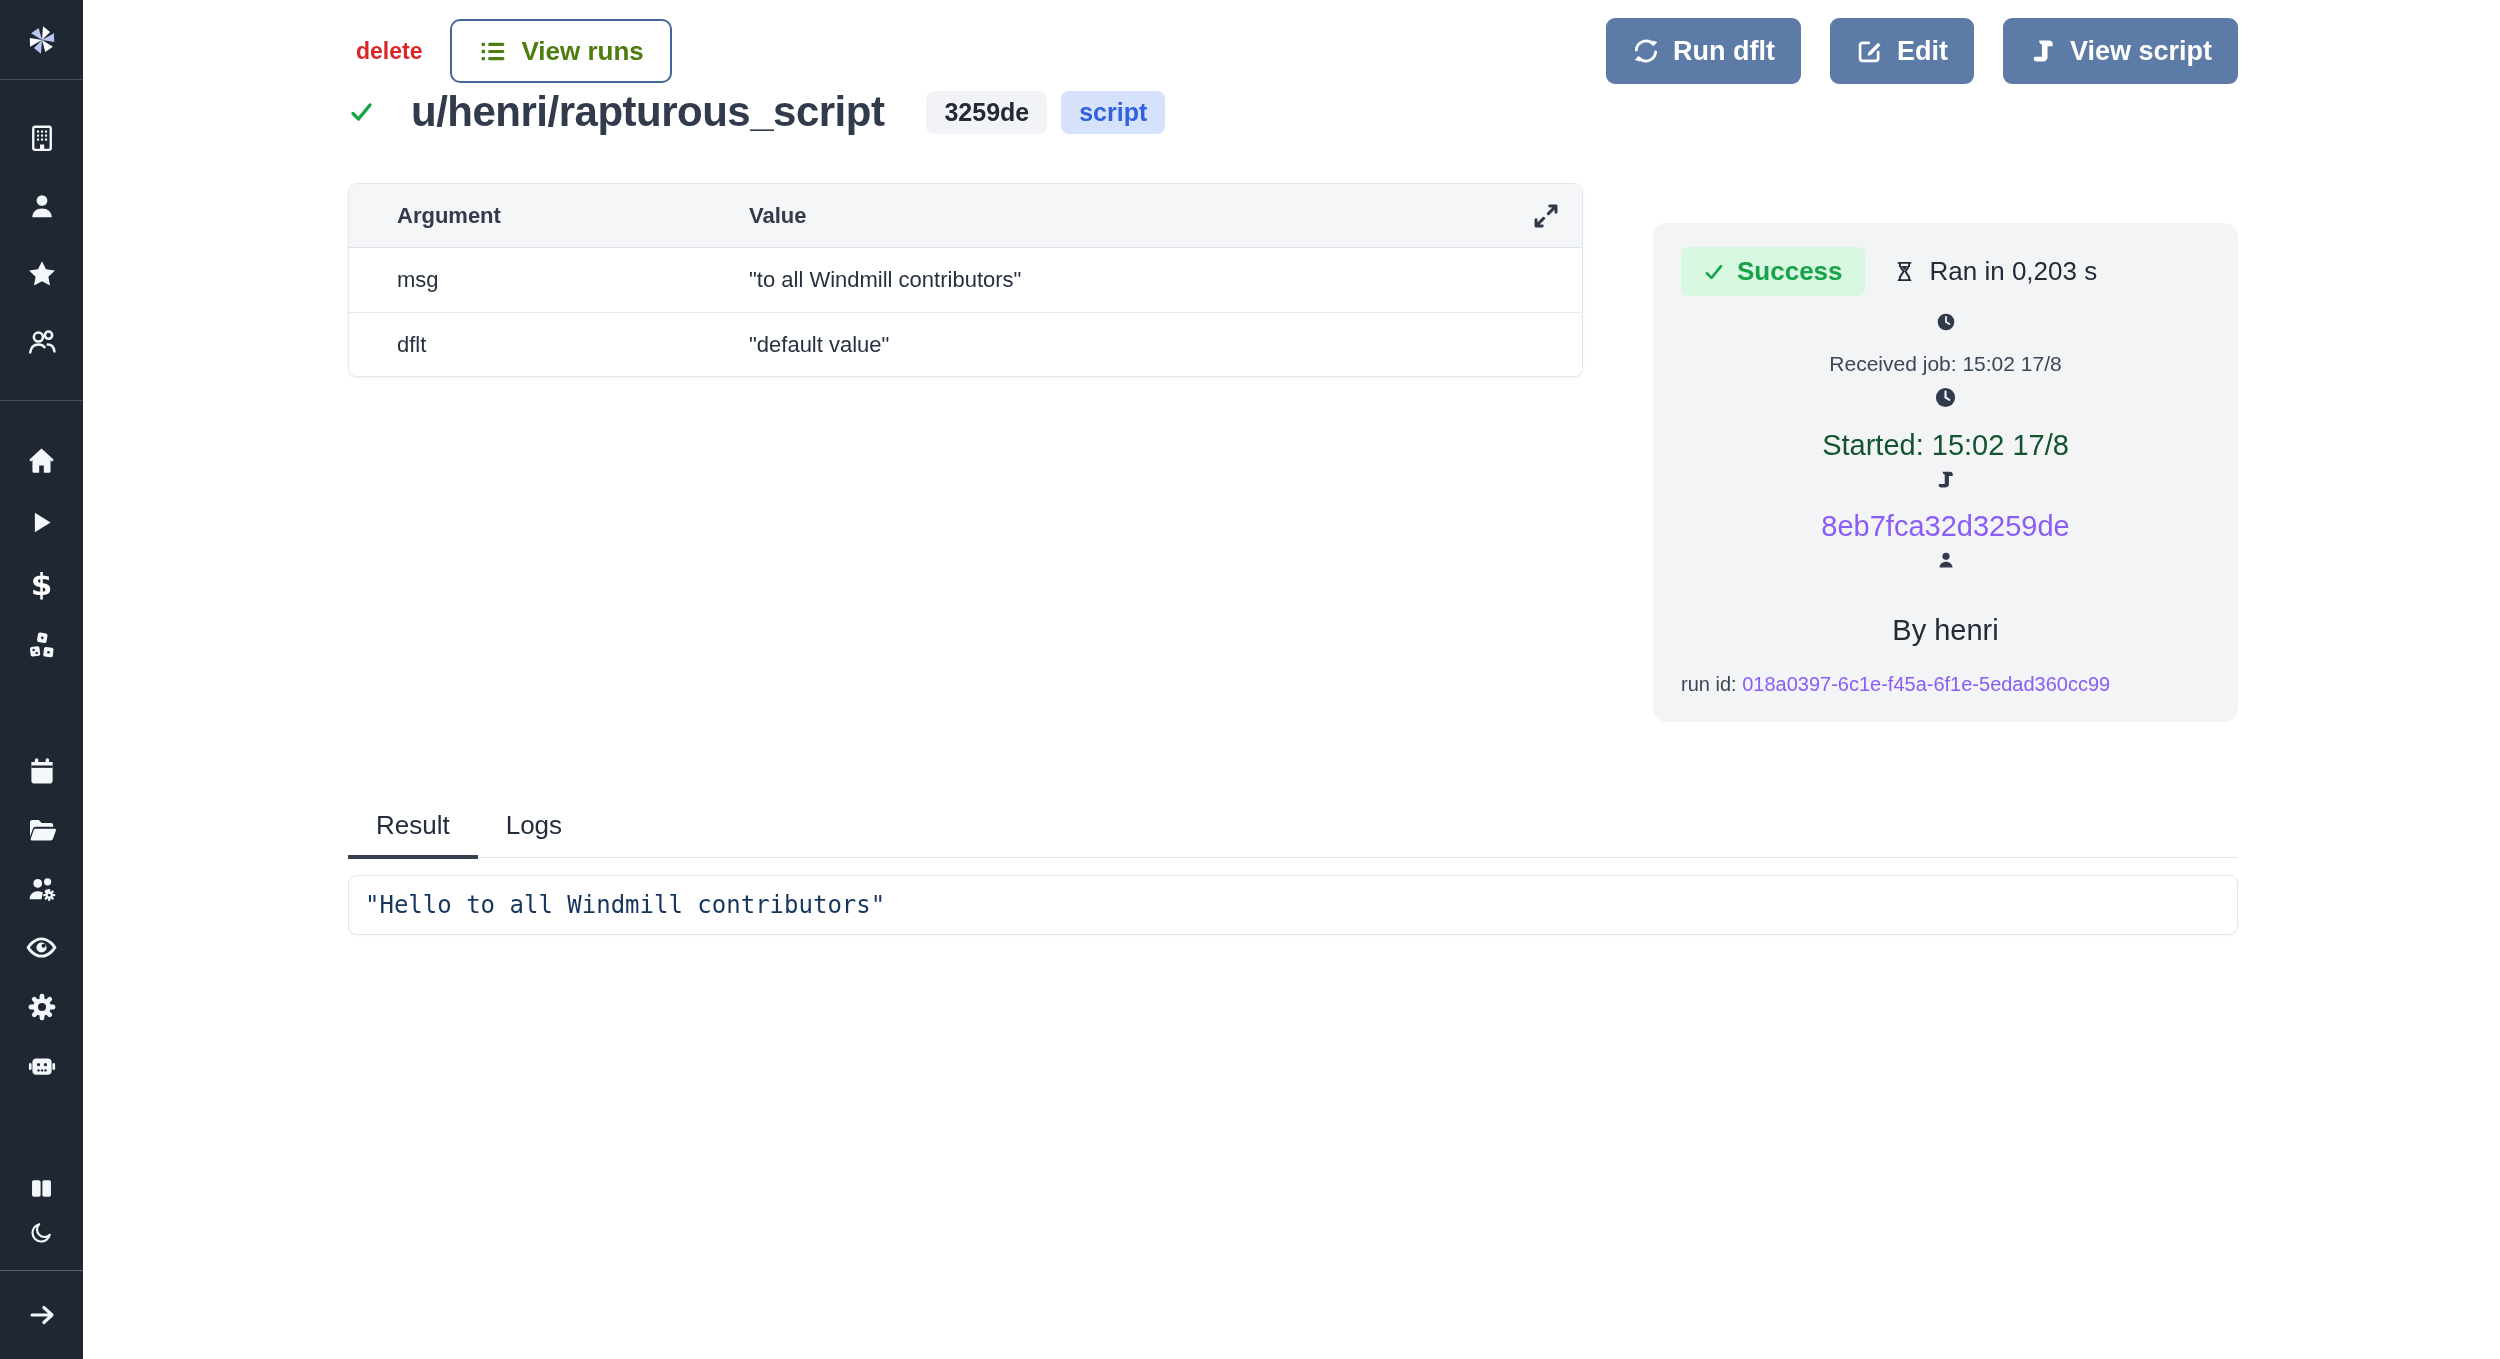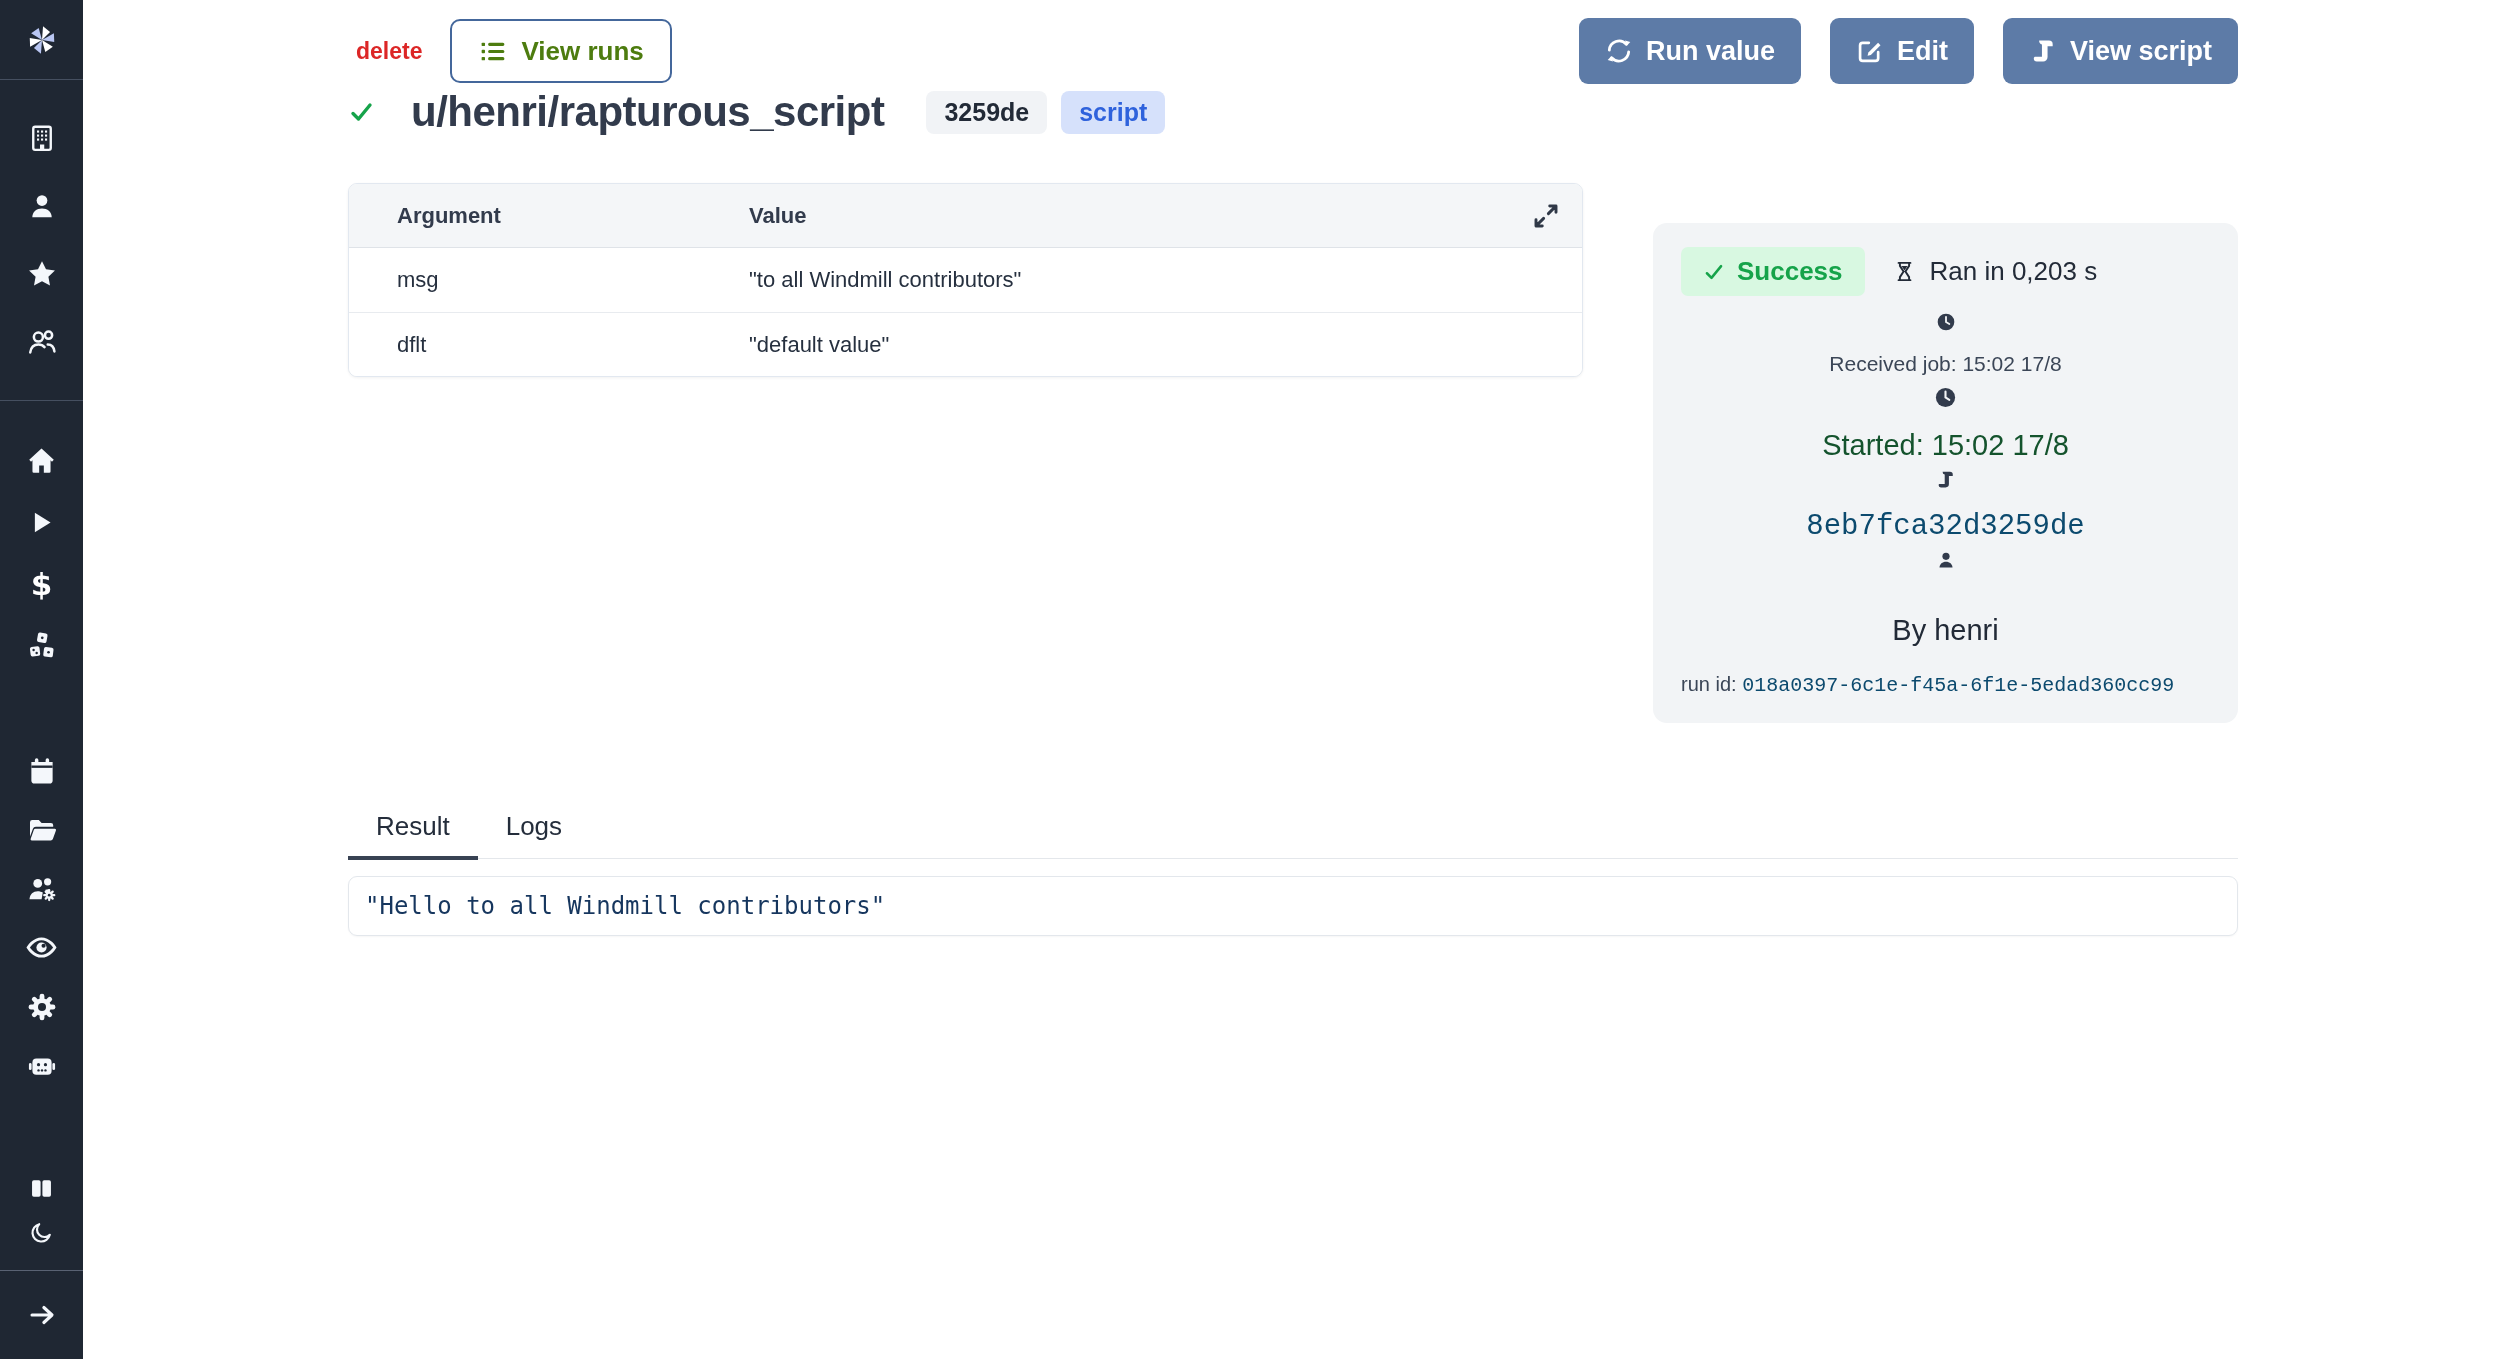--- a/index.html
+++ b/index.html
@@ -60,21 +60,21 @@
     border-radius:14px; padding:24px 28px 26px; }
   .status-row { display:flex; align-items:center; gap:28px; }
   .badge-success { display:flex; align-items:center; gap:12px; background:#d8f8e1; color:#16a34a;
     font-size:26px; font-weight:600; padding:9px 22px; border-radius:7px; }
   .duration { display:flex; align-items:center; gap:14px; font-size:26px; font-weight:500; color:#232b38; }
   .meta-row { display:flex; align-items:center; gap:20px;flex-direction:column; }
   .meta-received { margin-top:16px; font-size:21px; color:#3b4657; }
   .meta-started { margin-top:10px; font-size:29px; color:#14532d; }
   .meta-job { margin-top:7px; font-size:29px; }
   .meta-by { margin-top:7px; font-size:29px; color:#222a37;gap:44px; }
-  .link-blue { color:#0c4a6e; text-decoration:none; cursor:pointer;font-family:Liberation Mono, monospace; }
+  .link-blue { color:#8b5cf6; text-decoration:none; cursor:pointer; }
   .runid-row { margin-top:26px; font-size:20px; color:#3b4657; }
   .runid-row .link-blue { font-size:20px; }
   .icon-slot { width:26px; display:flex; justify-content:center; }
 
   .tabs-row { margin-top:88px; display:flex; border-bottom:1px solid #e4e7eb; }
   .tab { padding:0 28px 16px; font-size:26px; color:#242d3b; cursor:pointer; }
   .tab.active { font-weight:500; border-bottom:4px solid #384253; margin-bottom:-2px; padding-bottom:14px; }
 
   .result-box { margin-top:17px; height:60px; border:1px solid #e3e7ec; border-radius:9px;
     display:flex; align-items:center; padding:0 16px; box-shadow:0 1px 2px rgba(0,0,0,0.04); }
@@ -282,21 +282,21 @@
     <div class="top-spacer"></div>
     <button class="btn-primary">
       <svg width="28" height="28" viewBox="0 0 24 24">
         <g fill="none" stroke="currentColor" stroke-width="2.4" stroke-linecap="round">
           <path d="M20.3 12.8a8.4 8.4 0 0 1-14.6 5"></path>
           <path d="M3.7 11.2a8.4 8.4 0 0 1 14.6-5"></path>
         </g>
         <path d="M17.2 3l4.5 1.3-3.2 3.4z" fill="currentColor"></path>
         <path d="M6.8 21l-4.5-1.3 3.2-3.4z" fill="currentColor"></path>
       </svg>
-      <span>Run value</span>
+      <span>Run dflt</span>
     </button>
     <button class="btn-primary">
       <svg width="28" height="28" viewBox="0 0 24 24">
         <path d="M11 5H5.8A2.3 2.3 0 0 0 3.5 7.3v10.9a2.3 2.3 0 0 0 2.3 2.3h10.9a2.3 2.3 0 0 0 2.3-2.3V13" fill="none" stroke="currentColor" stroke-width="2.3" stroke-linecap="round" stroke-linejoin="round"></path>
         <path d="M10.6 13.3l8.3-8.3 2.1 2.1-8.3 8.3-2.8.7z" fill="currentColor"></path>
       </svg>
       <span>Edit</span>
     </button>
     <button class="btn-primary">
       <svg width="28" height="28" viewBox="0 0 24 24" fill="currentColor">

